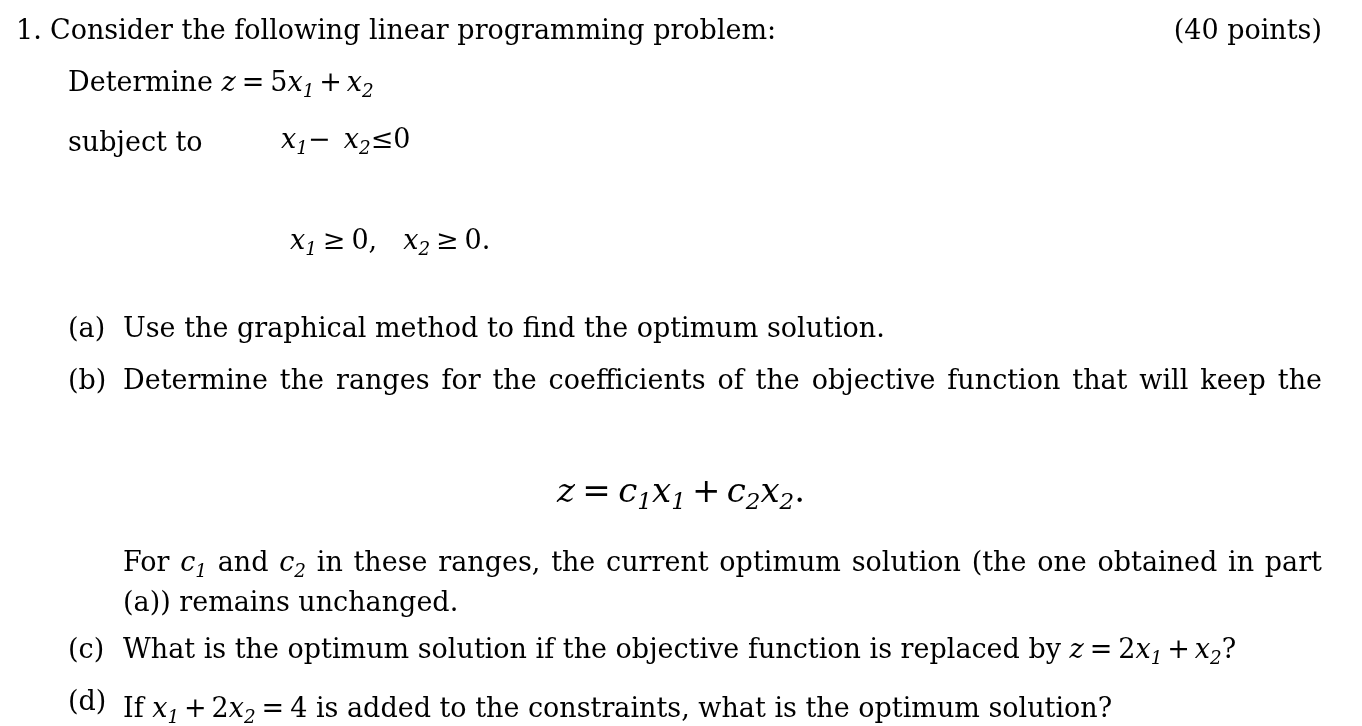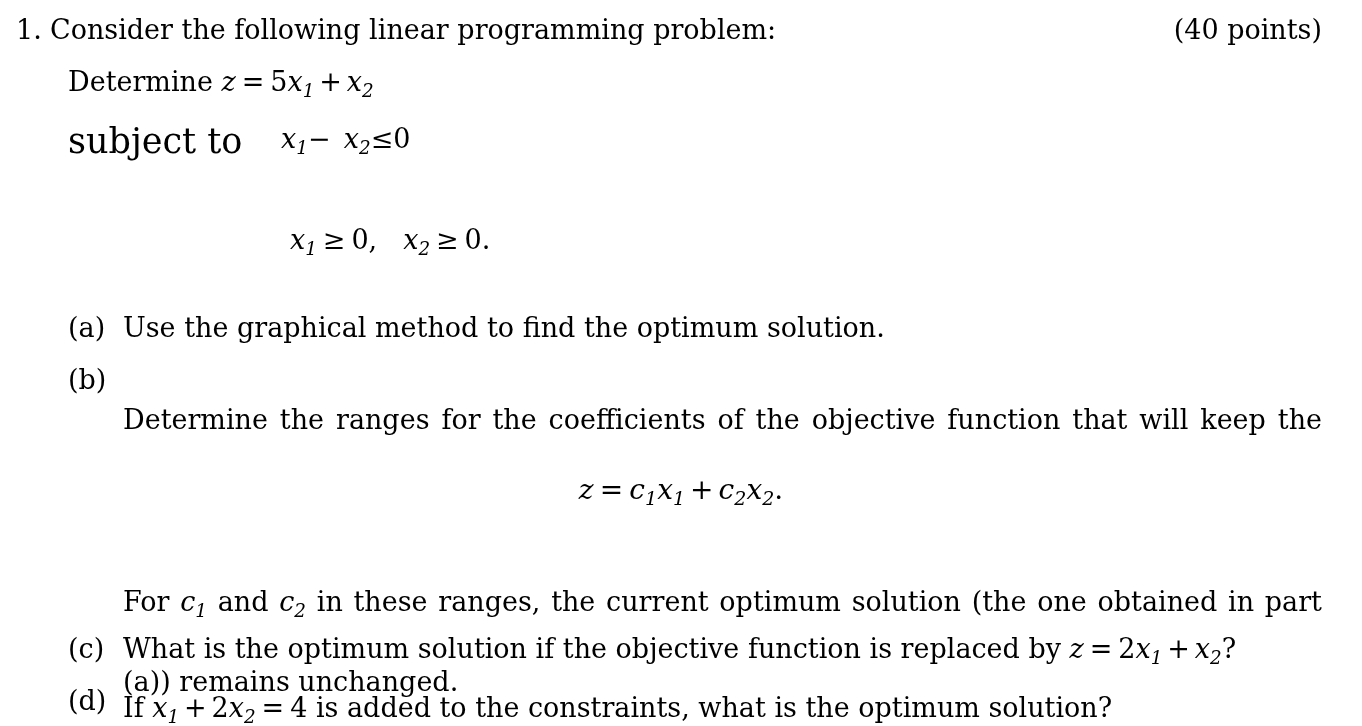--- a/index.html
+++ b/index.html
@@ -92,21 +92,21 @@
   
   .subject-block {
     position: absolute;
     left: 68px;
     top: 120px;
   }
   .subject-label {
     position: absolute;
     left: 0;
     top: 3px;
-    font-size: 35px;
+    font-size: 27px;
     line-height: 37px;
     white-space: nowrap;
   }
   table.constraints {
     position: absolute;
     left: 182px;
     top: 0;
     border-collapse: collapse;
     font-size: 27px;
   }
@@ -173,21 +173,20 @@
     top: 0;
     line-height: 40px;
   }
 
   
   .justify-line {
     display: block;
     text-align: justify;
     text-align-last: justify;
     white-space: normal;
-    margin-top: 40px;
   }
   .last-line {
     text-align: left;
     text-align-last: left;
   }
 
   .item-a { left: 68px; top: 308px; width: 1254px; }
   .item-a .body { width: 1199px; white-space: nowrap; }
 
   .item-b { left: 68px; top: 360px; width: 1254px; }
@@ -199,21 +198,21 @@
   .item-d { left: 68px; top: 681px; width: 1254px; }
   .item-d .body { width: 1199px; white-space: nowrap; margin-top: 7px; }
 
   
   .display-eq {
     position: absolute;
     left: 0;
     top: 470px;
     width: 1362px;
     text-align: center;
-    font-size: 28px;
+    font-size: 34px;
     line-height: 40px;
   }
 
   
   .for-para {
     position: absolute;
     left: 123px;
     top: 542px;
     width: 1199px;
     font-size: 27px;

